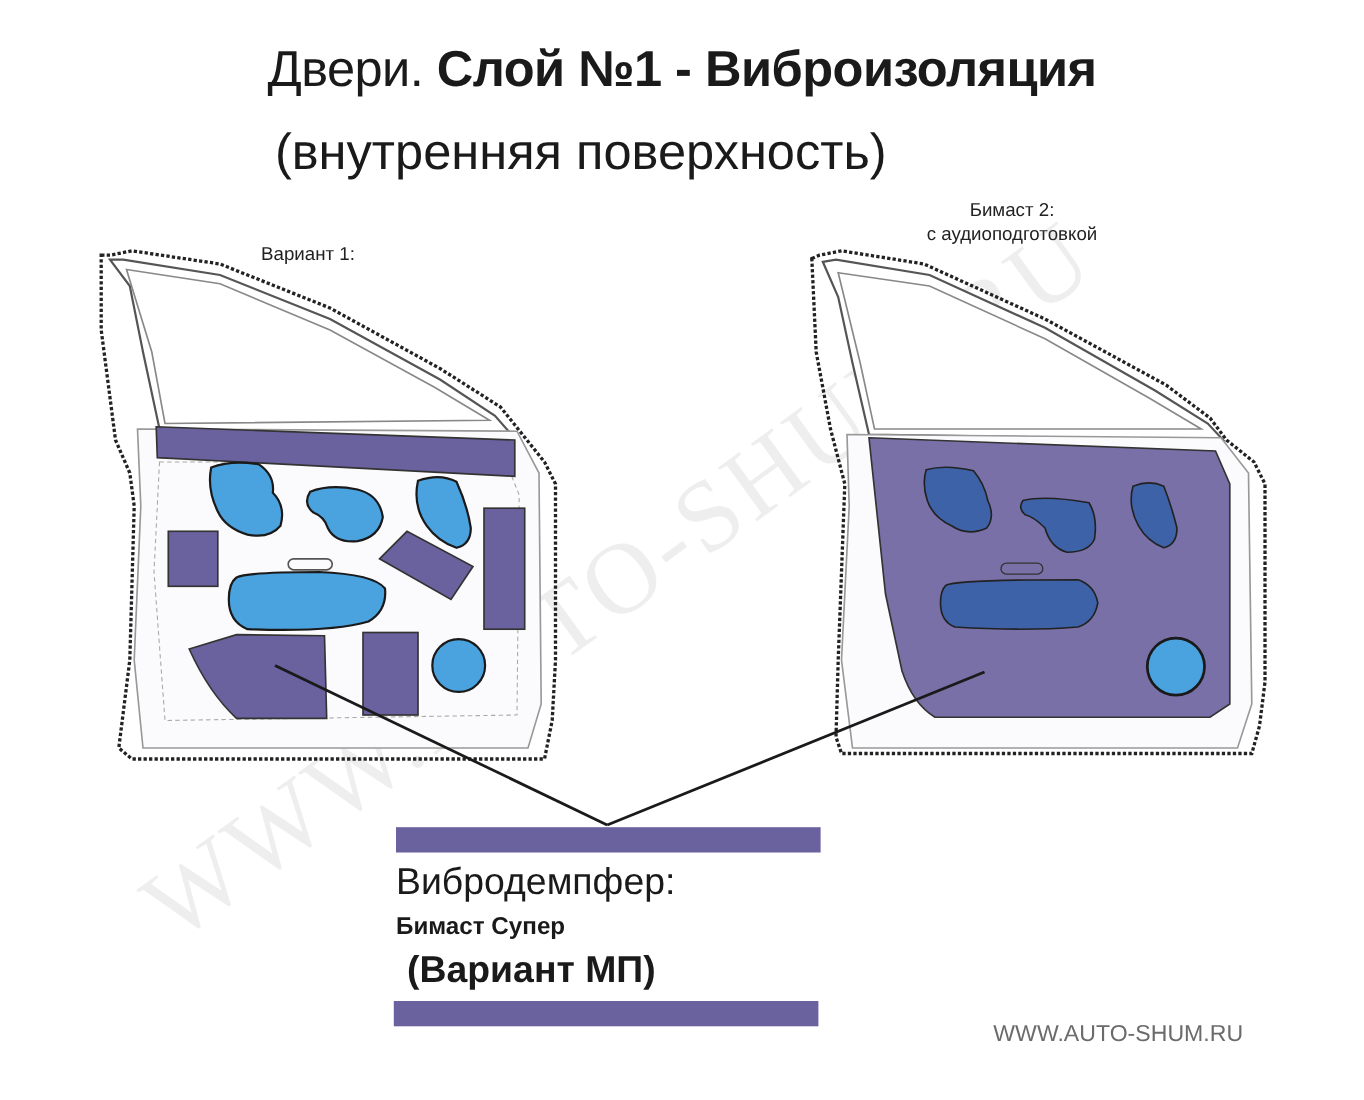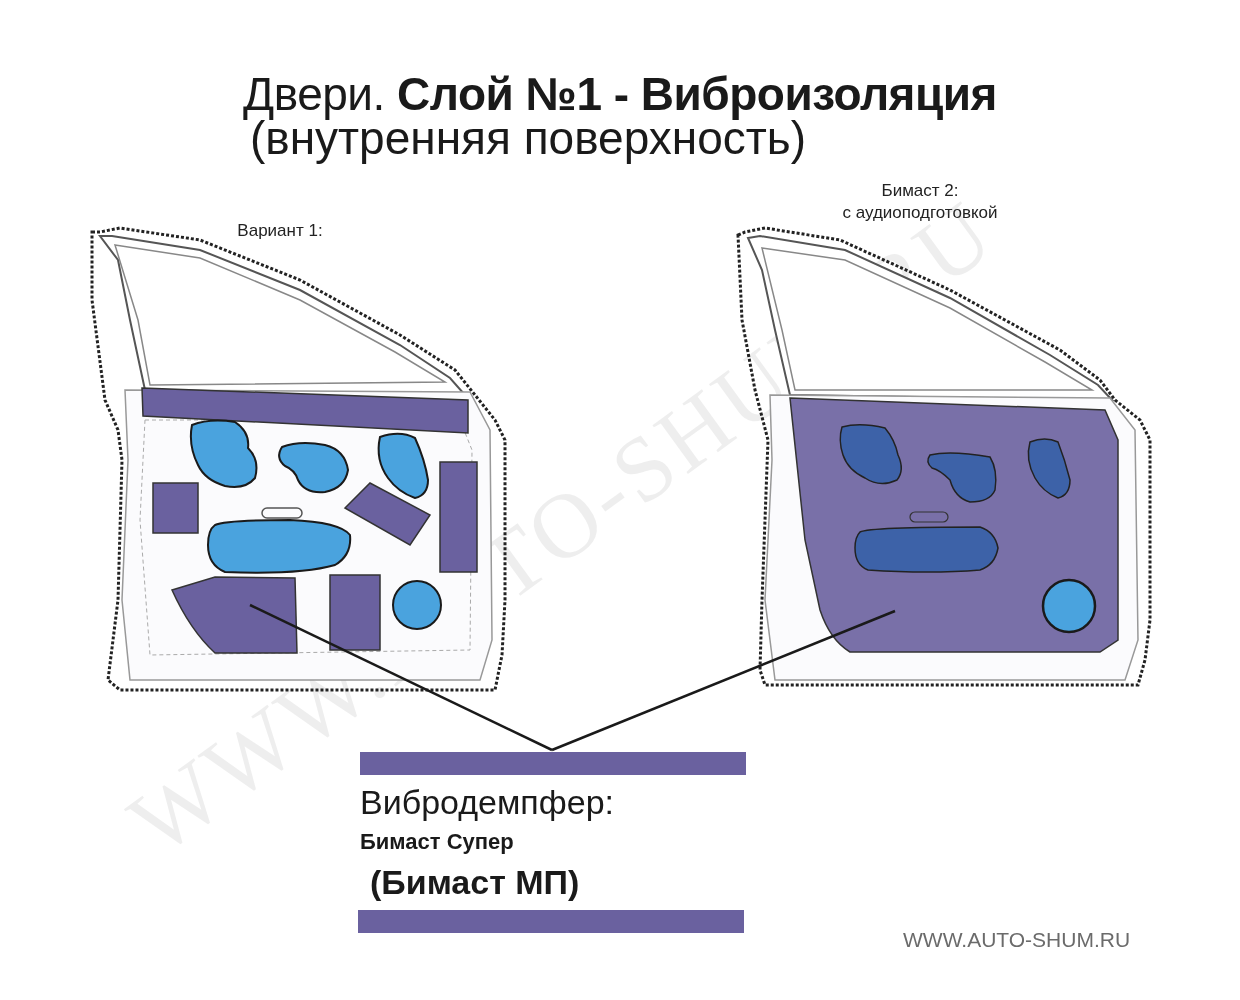--- a/index.html
+++ b/index.html
@@ -1,18 +1,18 @@
 <!DOCTYPE html>
 <html><head>
 <meta charset="utf-8">
 <style>
   html, body { margin:0; padding:0; background:#ffffff; }
   body { width:1240px; height:1000px; position:relative; overflow:hidden;
          font-family:"Liberation Sans", sans-serif; color:#1a1a1a; }
-  .title { position:absolute; left:0; width:1240px; text-align:center; top:68px;
+  .title { position:absolute; left:0; width:1240px; text-align:center; top:36px;
            font-size:46px; line-height:52px; letter-spacing:-0.5px; }
   .title .reg { font-weight:normal; }
   .title .bold { font-weight:bold; }
   .title2 { position:absolute; left:0; width:1056px; text-align:center; top:112px;
             font-size:46px; line-height:52px; }
   .variant { position:absolute; text-align:center; font-size:17px; line-height:22px; color:#222; }
   .v1 { left:150px; width:260px; top:192px;margin-top:28px; }
   .v2 { left:790px; width:260px; top:180px; }
   svg.diagram { position:absolute; left:0; top:0; }
   .legend-bar { position:absolute; background:#6a619f; }
@@ -91,16 +91,16 @@
     <rect x="910" y="512" width="38" height="10" rx="5" fill="none" stroke="#333" stroke-width="1.2"></rect>
   </g>
 
   <line x1="250" y1="605" x2="552" y2="750" stroke="#1a1a1a" stroke-width="2.5"></line>
   <line x1="895" y1="611" x2="552" y2="750" stroke="#1a1a1a" stroke-width="2.5"></line>
 </svg>
 
 <div class="legend-bar lb1"></div>
 <div class="legend-text lt1">Вибродемпфер:</div>
 <div class="legend-text lt2">Бимаст Супер</div>
-<div class="legend-text lt3">(Бимаст МП)</div>
+<div class="legend-text lt3">(Вариант МП)</div>
 <div class="legend-bar lb2"></div>
 
 <div class="site">WWW.AUTO-SHUM.RU</div>
 
 </body></html>

